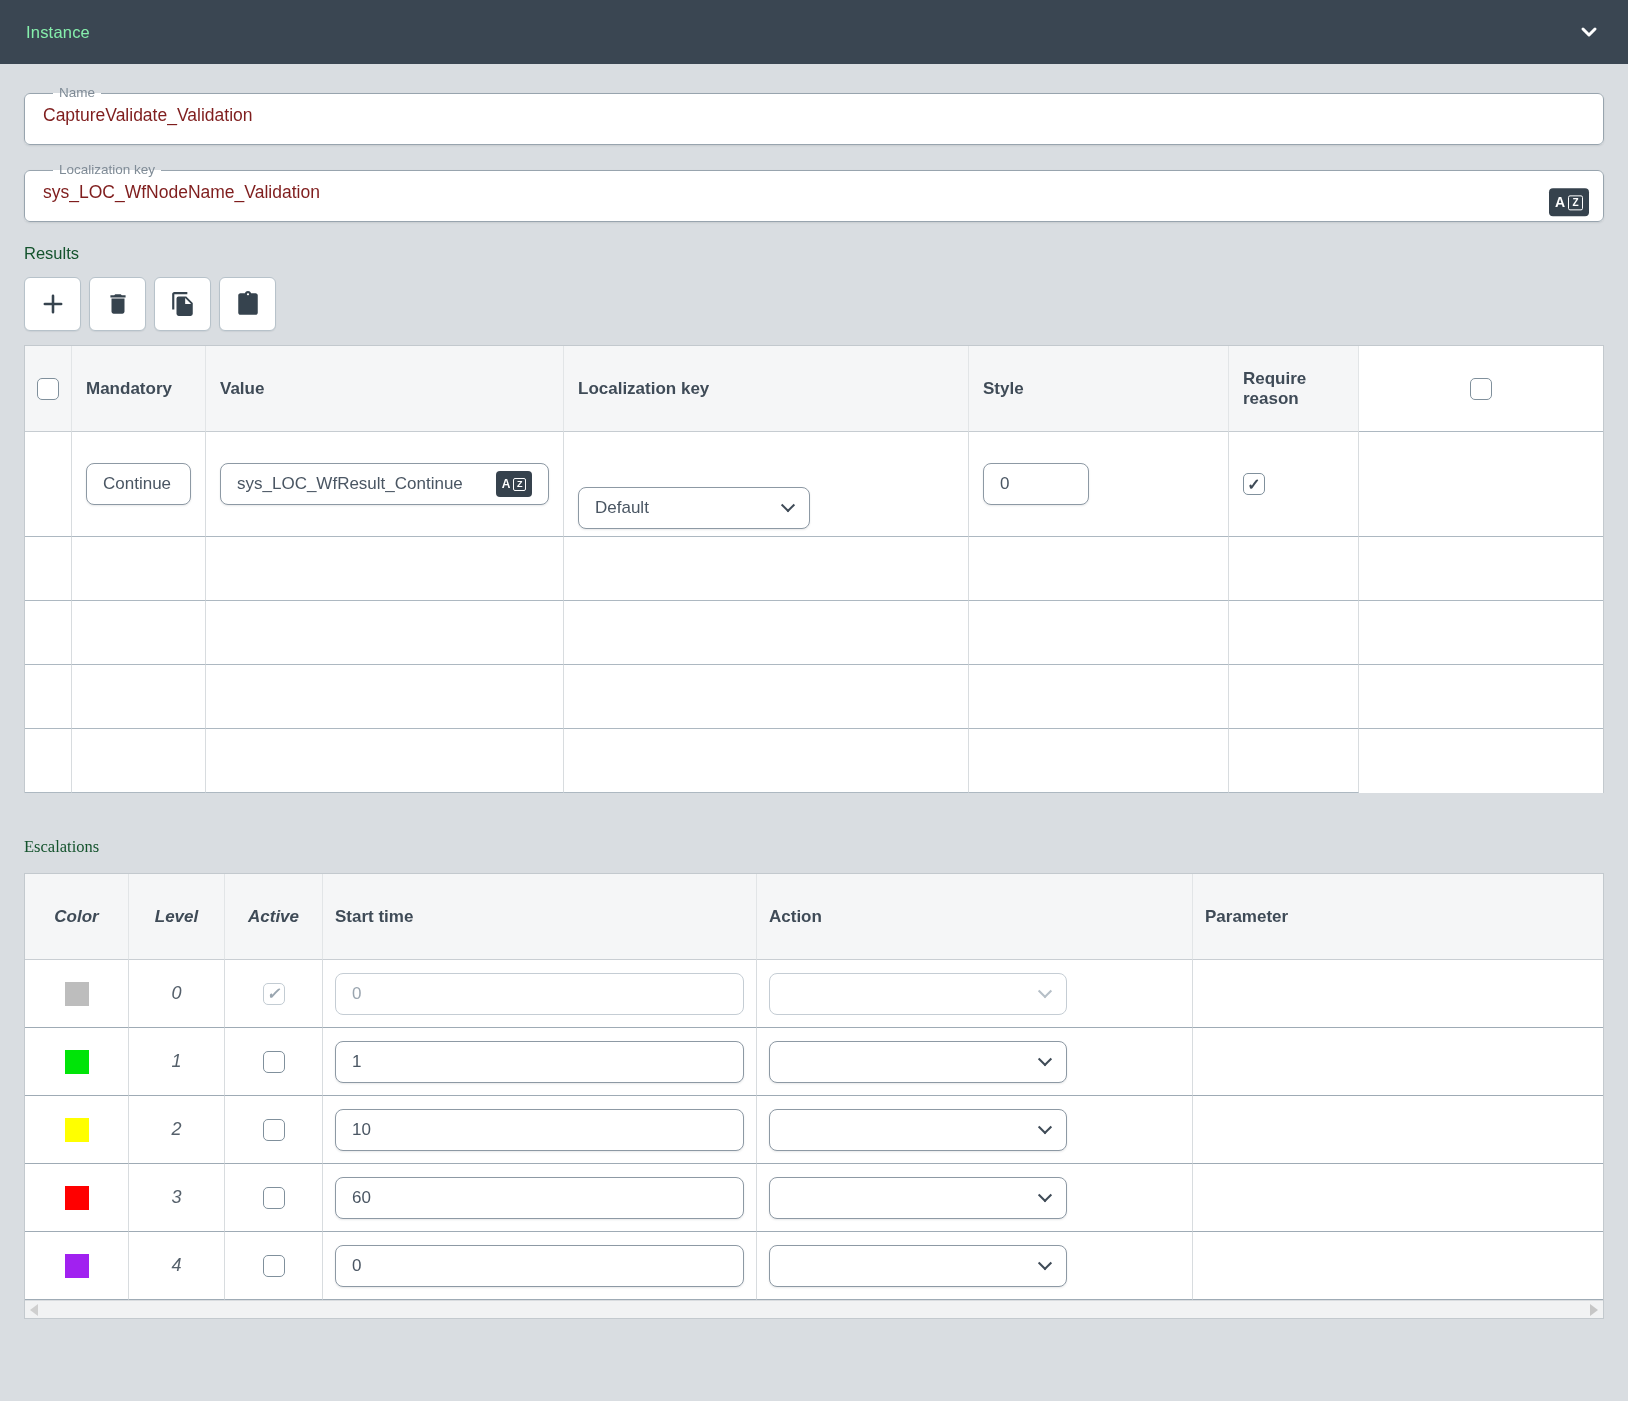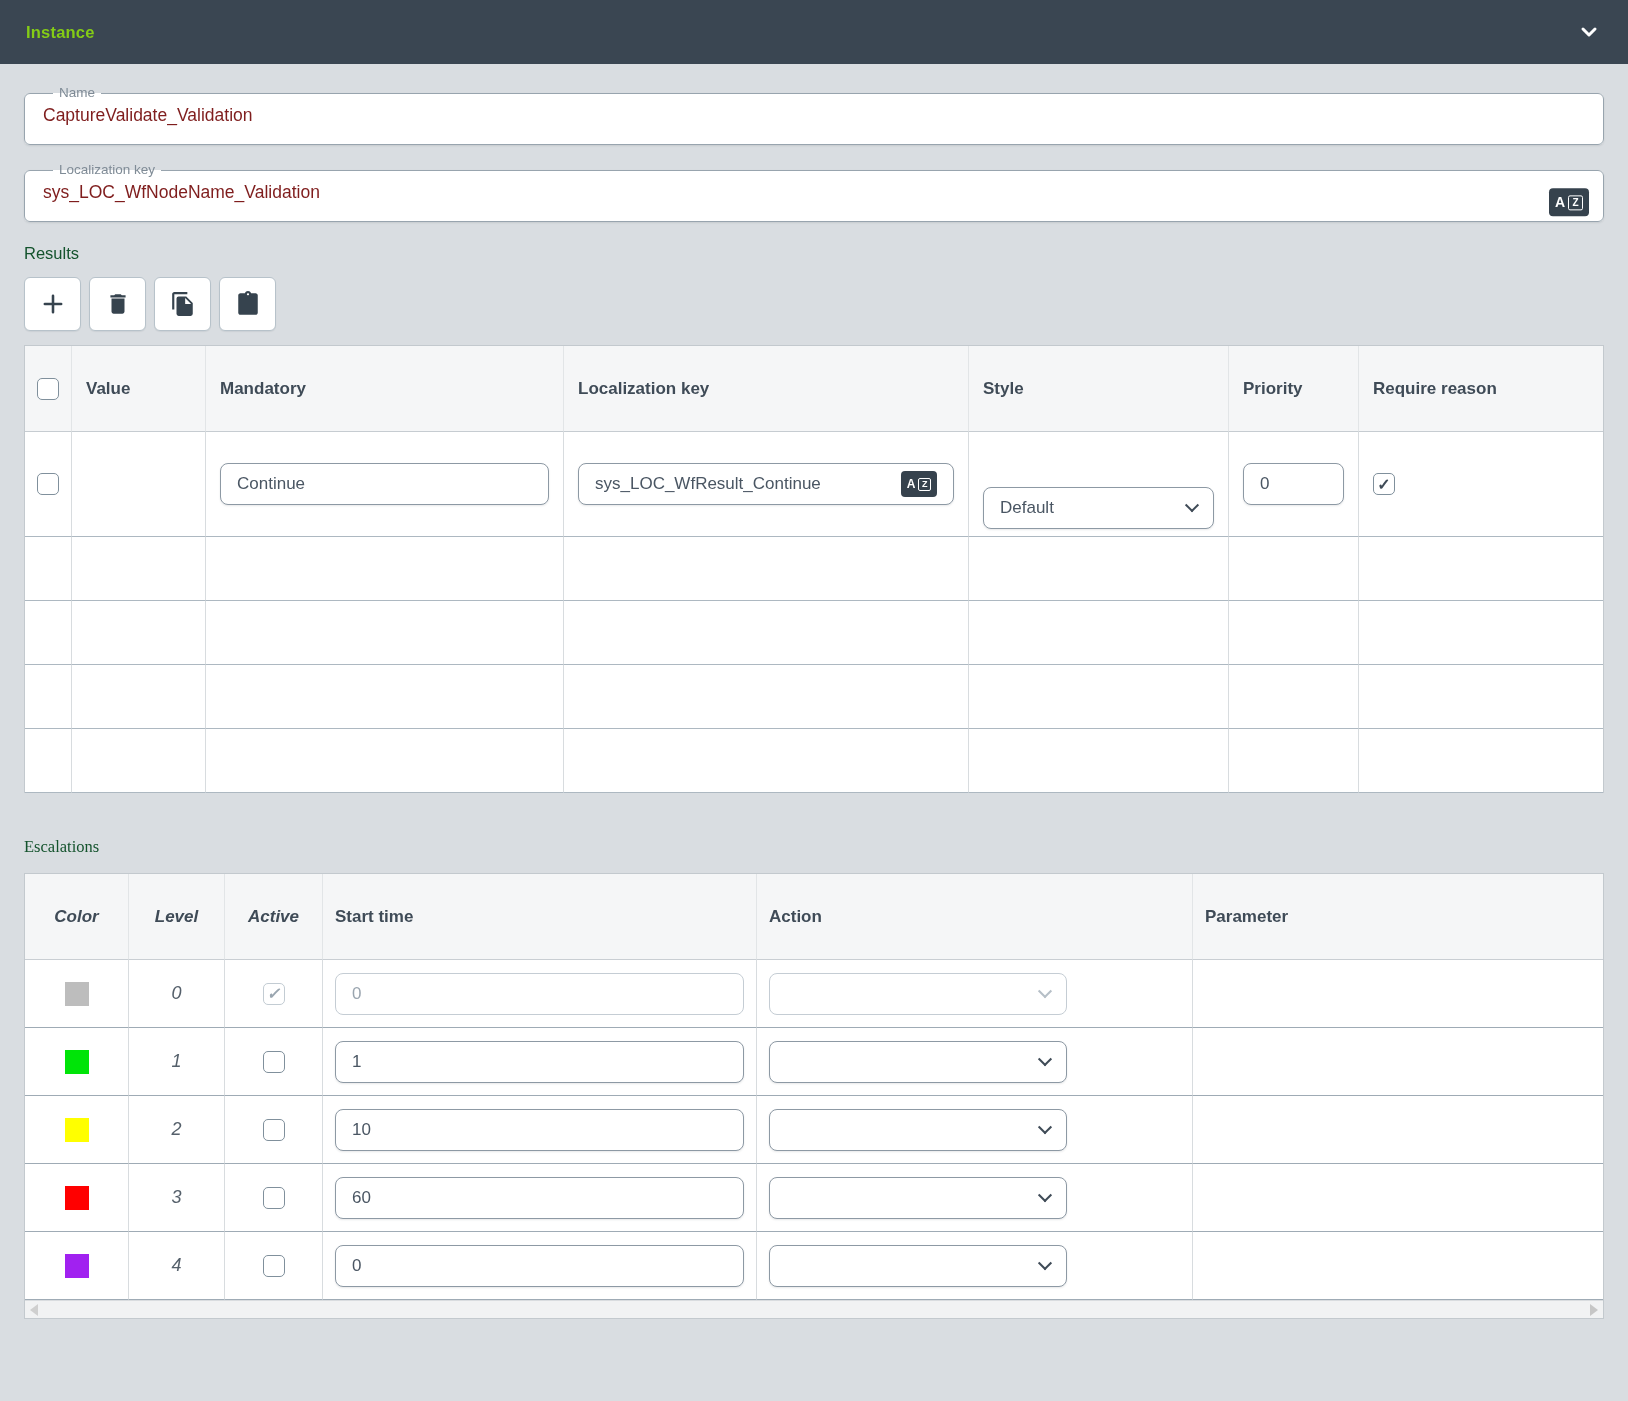--- a/index.html
+++ b/index.html
@@ -8,21 +8,21 @@
     background:#d9dde1;
     font-family:"Liberation Sans", sans-serif;
     color:#414d59;
     overflow:hidden;
   }
   
   .hdr {
     height:64px; background:#3a4652; display:flex; align-items:center;
     justify-content:space-between; padding:0 26px;
   }
-  .hdr-title { color:#84cc16; font-size:16.5px; font-weight:bold; letter-spacing:.2px; }
+  .hdr-title { color:#86efac; font-size:16.5px; font-weight:normal; letter-spacing:.2px; }
   .hdr-chev { width:26px; height:26px; display:flex; align-items:center; justify-content:center; cursor:pointer; }
 
   .content { padding:0 24px; }
 
   
   fieldset.ofield {
     border:1px solid #98a4ae; border-radius:6px; background:#ffffff;
     padding:0 18px; height:59px; position:relative;
     box-shadow:0 1px 2px rgba(55,65,75,.12);
   }
@@ -180,25 +180,24 @@
           <path d="M19 2h-4.18C14.4.84 13.3 0 12 0 10.7 0 9.6.84 9.18 2H5c-1.1 0-2 .9-2 2v16c0 1.1.9 2 2 2h14c1.1 0 2-.9 2-2V4c0-1.1-.9-2-2-2zm-7 0c.55 0 1 .45 1 1s-.45 1-1 1-1-.45-1-1 .45-1 1-1z"></path>
         </svg>
     </div>
   </div>
 
   <div class="rtable">
 
     <div class="rcell rhead center">
       <span class="cb" data-checked="false"></span>
     </div>
+    <div class="rcell rhead">Mandatory</div>
     <div class="rcell rhead">Value</div>
-    <div class="rcell rhead">Mandatory</div>
     <div class="rcell rhead">Localization key</div>
     <div class="rcell rhead">Style</div>
-    <div class="rcell rhead">Priority</div>
     <div class="rcell rhead">Require reason</div>
 
     <div class="rcell center">
       <span class="cb" data-checked="false"></span>
     </div>
     <div class="rcell"></div>
     <div class="rcell pad7">
       <div class="ibox grow">
           <span>Continue</span>
         </div>

